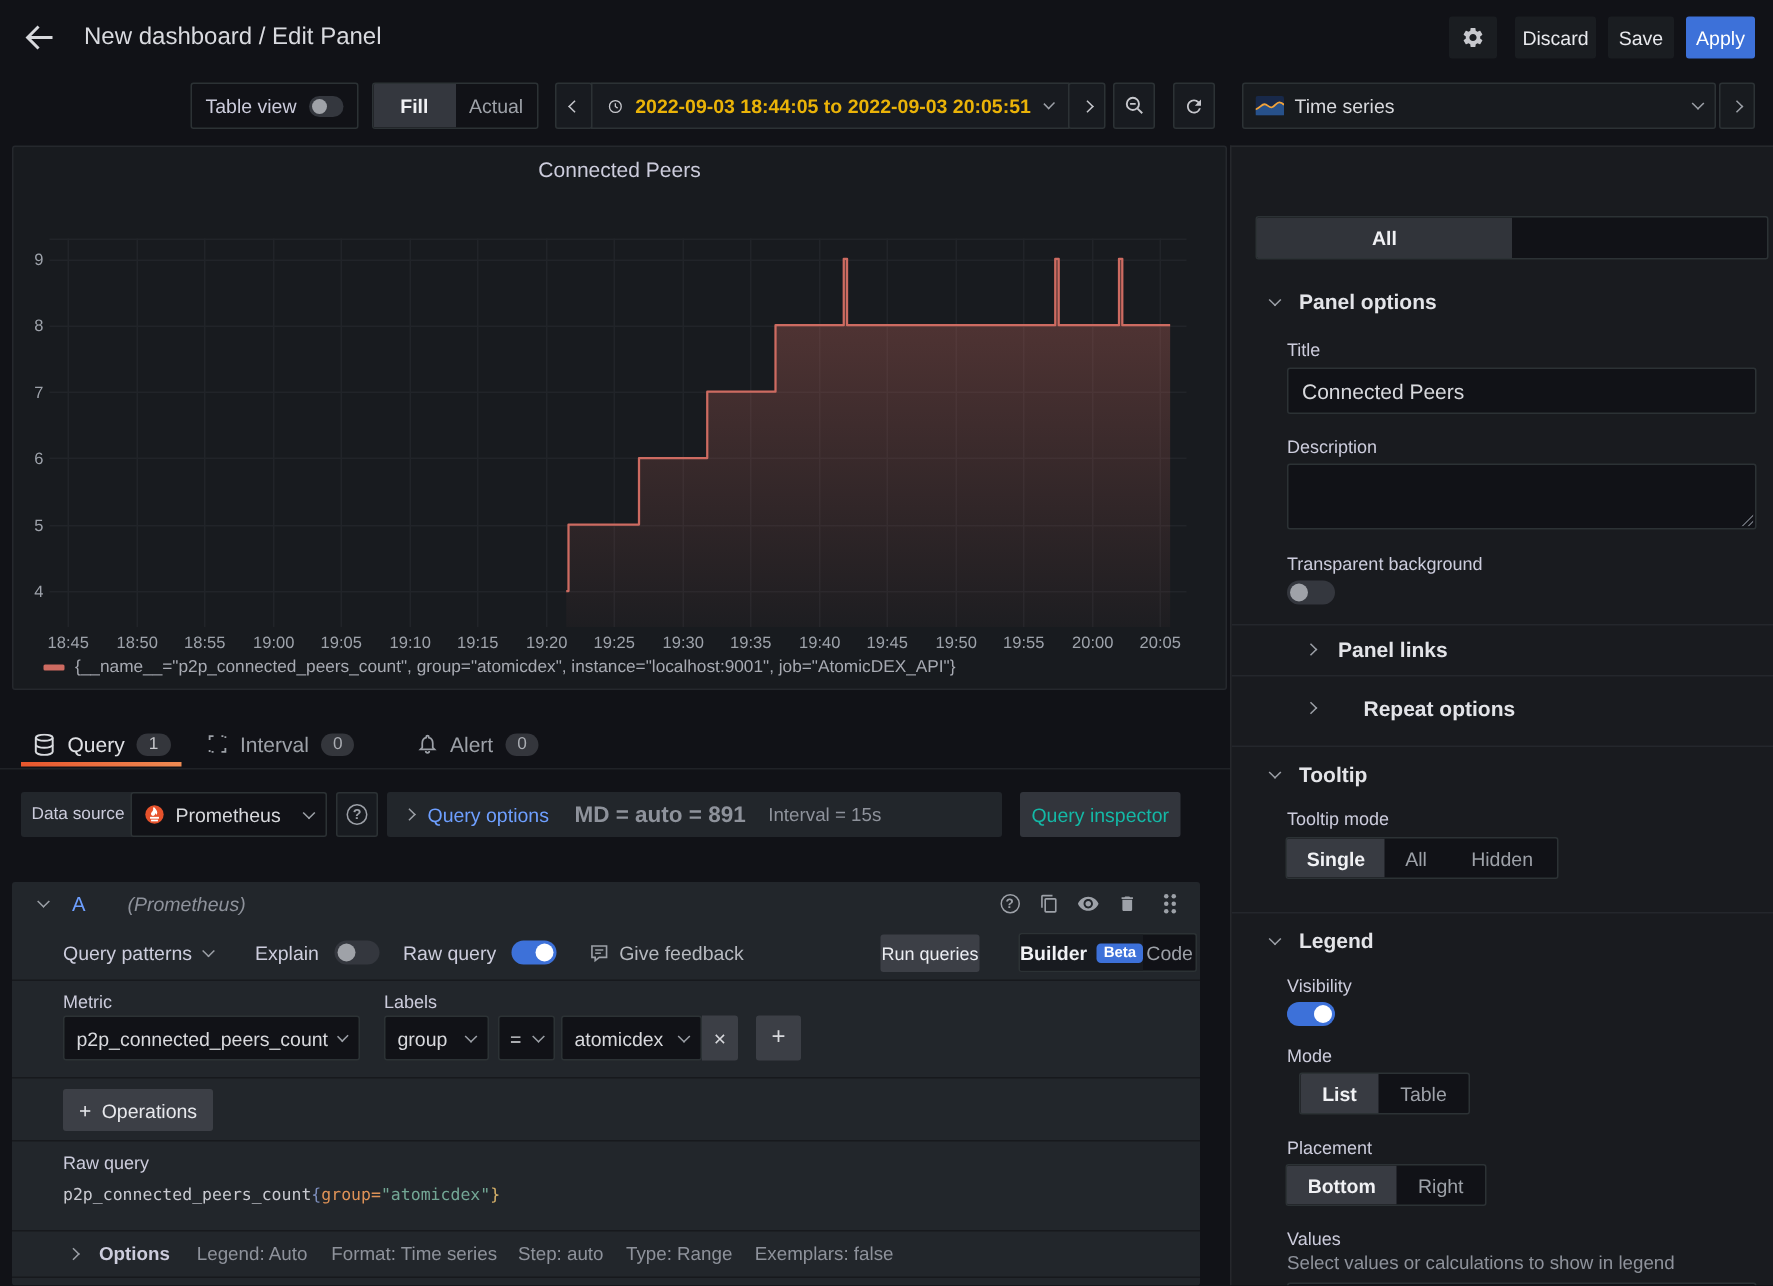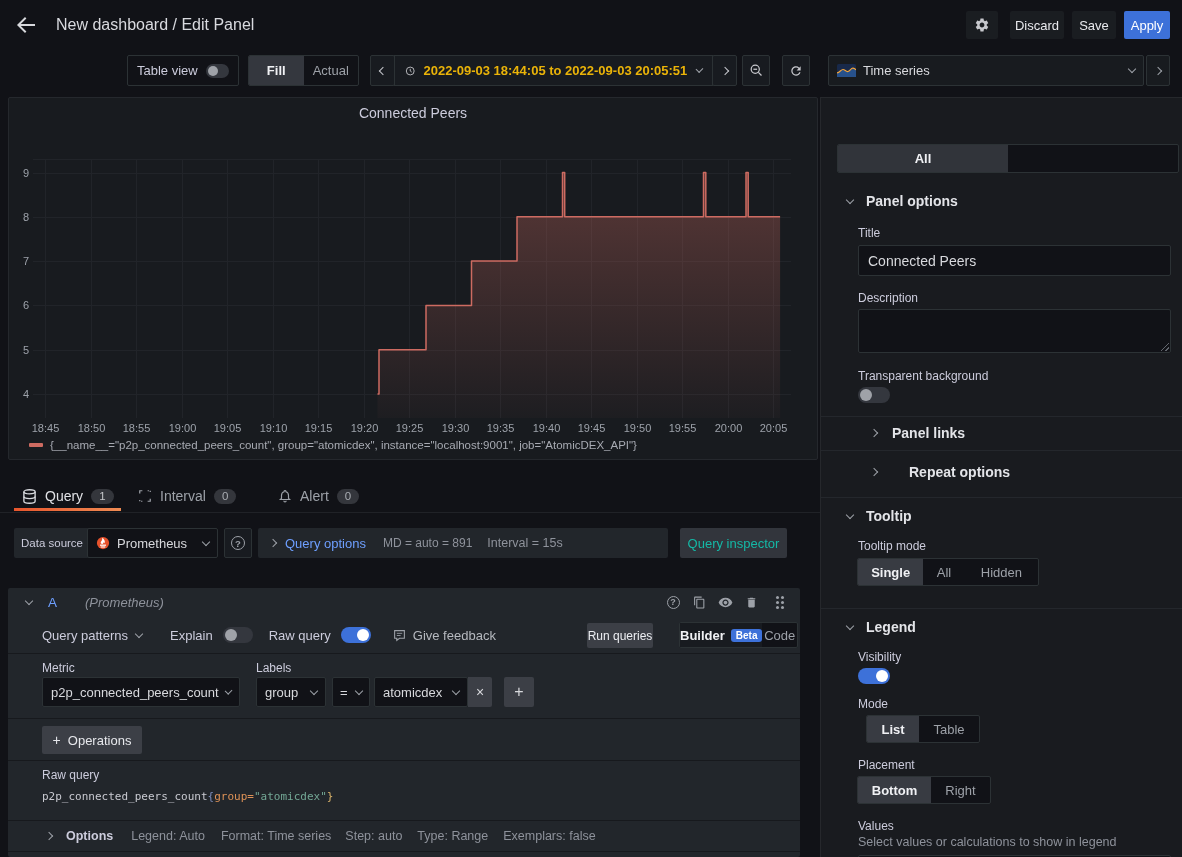--- a/index.html
+++ b/index.html
@@ -188,21 +188,21 @@
     </svg>
   <span>Prometheus</span>
   <span class="chv down" style="color:#9da1a8;margin-left:auto;"></span>
 </div>
 <div class="abs btn" style="left:224px;top:528px;width:28px;height:30px;border:1px solid #2c3235;background:#181b20;">
   <span style="width:14px;height:14px;border:1.3px solid #9da1a8;border-radius:50%;color:#9da1a8;font-size:9.5px;display:flex;align-items:center;justify-content:center;font-weight:700;">?</span>
 </div>
 <div class="abs flex" style="left:258px;top:528px;width:410px;height:30px;background:#22262b;border-radius:2px;padding:0 12px;gap:9px;">
   <span class="chv right" style="color:#9da1a8;"></span>
   <span style="font-size:13px;font-weight:500;color:#6e9fff;">Query options</span>
-  <span style="font-size:12px;color:#8e929b;margin-left:8px;">MD = auto = 891</span>
+  <span style="font-size:15px;color:#8e929b;margin-left:8px;font-weight:bold;">MD = auto = 891</span>
   <span style="font-size:12.5px;color:#8e929b;margin-left:6px;">Interval = 15s</span>
 </div>
 <div class="abs btn" style="left:680px;top:528px;width:107px;height:30px;background:#32353c;color:#14b8a6;font-weight:500;">Query inspector</div>
 
 <div class="abs" style="left:8px;top:588px;width:792px;height:269px;background:#22262b;border-radius:2px;overflow:hidden;">
 
   <div class="abs flex" style="left:0;top:0;width:100%;height:28px;padding:0 10px;gap:10px;">
     <span class="chv down" style="color:#9da1a8;margin-left:8px;"></span>
     <span style="font-size:13.5px;font-weight:500;color:#6e9fff;margin-left:6px;">A</span>
     <span style="font-size:13px;font-style:italic;color:#8e929b;margin-left:18px;">(Prometheus)</span>

